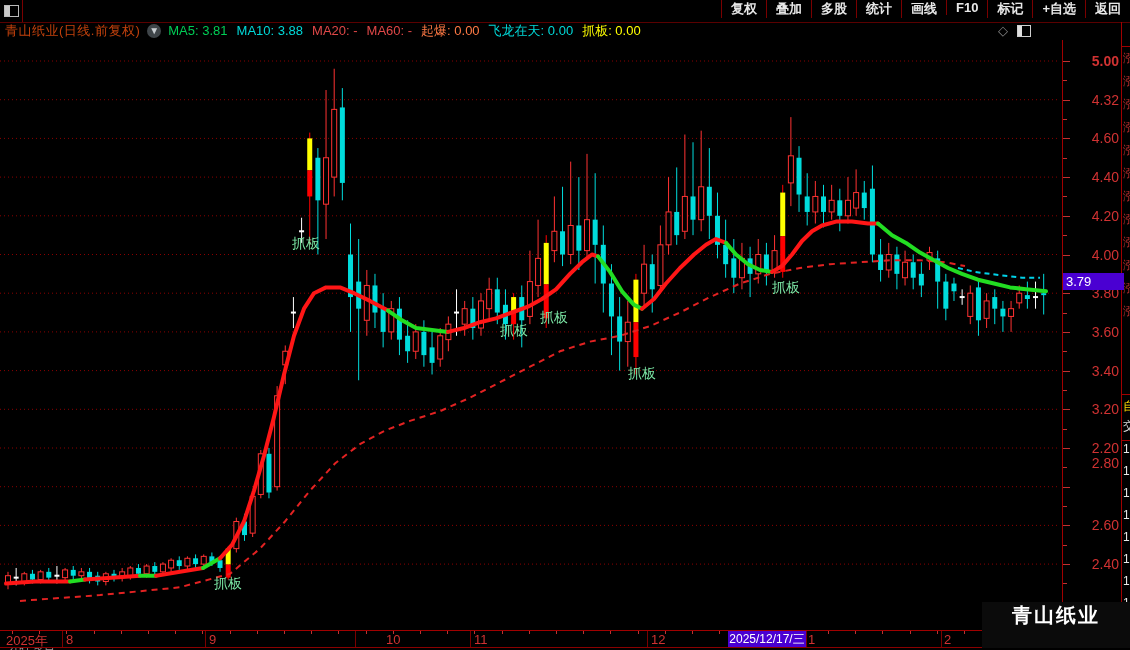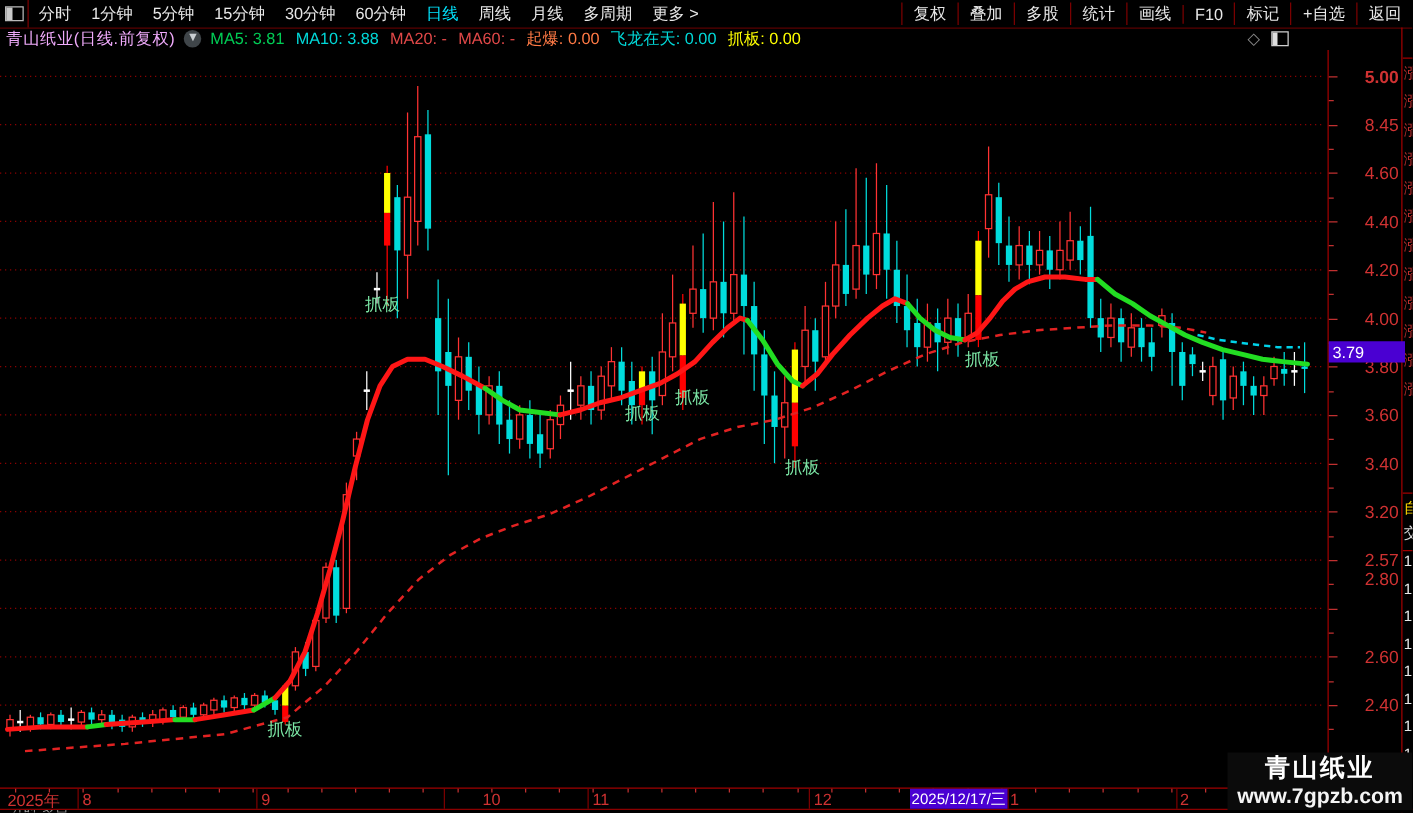--- a/index.html
+++ b/index.html
@@ -7,26 +7,26 @@
        font-family:"Liberation Sans",sans-serif;-webkit-font-smoothing:antialiased;}
   
   #toolbar{position:absolute;left:0;top:0;width:1130px;height:22px;display:flex;
            align-items:center;border-bottom:1px solid #5a0000;color:#e8e8e8;font-size:13px;}
   #tb-icon-box{width:22px;height:22px;display:flex;align-items:center;justify-content:center;
                border-right:1px solid #7a0000;flex:0 0 auto;}
   .win-icon{width:13px;height:10px;border:1px solid #b9b9b9;position:relative;background:#000;}
   .win-icon::before{content:"";position:absolute;left:0;top:0;bottom:0;width:5px;background:#c9c9c9;}
   .tb-item{padding:0 8px;white-space:nowrap;cursor:default;}
   .tb-item.active{color:#00e5ff;}
-  #tb-right{margin-left:auto;display:flex;height:22px;align-items:center;}
+  #tb-right{margin-left:auto;display:flex;height:22px;align-items:flex-start;font-weight:bold;}
   .tb-btn{display:flex;align-items:center;padding:0 9px;border-left:1px solid #7a0000;white-space:nowrap;}
   
   #header{position:absolute;left:0;top:22px;width:1130px;height:18px;display:flex;
           align-items:center;font-size:13px;color:#f0f0f0;padding-left:5px;box-sizing:border-box;}
-  #hdr-title{color:#f0abfc;letter-spacing:0.5px;}
+  #hdr-title{color:#c2410c;letter-spacing:0.5px;}
   #chev{width:14px;height:14px;border-radius:50%;background:#3f4549;color:#c9ced2;font-size:10px;
         display:inline-flex;align-items:center;justify-content:center;margin:0 7px;line-height:1;}
   .ind{margin-right:9px;white-space:nowrap;text-align:right;}
   #hdr-right-icons{position:absolute;left:998px;top:1px;display:flex;gap:9px;align-items:center;color:#8a8a8a;}
   .mini-win{width:12px;height:10px;border:1px solid #cfcfcf;position:relative;}
   .mini-win::before{content:"";position:absolute;left:0;top:0;bottom:0;width:4px;background:#dedede;}
   
   #chart-wrap{position:absolute;left:0;top:40px;width:1060px;height:590px;}
   
   #yaxis{position:absolute;left:1062px;top:40px;width:59px;height:590px;border-left:1px solid #a00000;}
@@ -56,33 +56,20 @@
   #wm1{font-size:20px;font-weight:bold;letter-spacing:2px;line-height:24px;margin-top:1px;}
   #wm2{font-size:17px;font-weight:bold;line-height:20px;color:#f4f4f4;}
 </style>
 </head>
 <body>
 
 <div id="toolbar">
   <div id="tb-icon-box">
     <div class="win-icon"></div>
   </div>
-  <div id="tb-left" style="display: flex;">
-      <span class="tb-item">分时</span>
-      <span class="tb-item">1分钟</span>
-      <span class="tb-item">5分钟</span>
-      <span class="tb-item">15分钟</span>
-      <span class="tb-item">30分钟</span>
-      <span class="tb-item">60分钟</span>
-      <span class="tb-item active">日线</span>
-      <span class="tb-item">周线</span>
-      <span class="tb-item">月线</span>
-      <span class="tb-item">多周期</span>
-      <span class="tb-item">更多 &gt;</span>
-    </div>
   <div id="tb-right">
       <span class="tb-btn">复权</span>
       <span class="tb-btn">叠加</span>
       <span class="tb-btn">多股</span>
       <span class="tb-btn">统计</span>
       <span class="tb-btn">画线</span>
       <span class="tb-btn">F10</span>
       <span class="tb-btn">标记</span>
       <span class="tb-btn">+自选</span>
       <span class="tb-btn">返回</span>
@@ -402,21 +389,21 @@
     </svg>
 </div>
 
 <div id="yaxis">
   <div id="price-tag">3.79</div>
 <div class="ytick" style="top: 21px; width: 7px;"></div>
     <div class="ytick" style="top: 40.35px; width: 4px;"></div>
     <div class="ylab" style="top: 13px; font-weight: bold;">5.00</div>
     <div class="ytick" style="top: 59.7px; width: 7px;"></div>
     <div class="ytick" style="top: 79.05px; width: 4px;"></div>
-    <div class="ylab" style="top: 51.7px;">8.45</div>
+    <div class="ylab" style="top: 51.7px;">4.32</div>
     <div class="ytick" style="top: 98.4px; width: 7px;"></div>
     <div class="ytick" style="top: 117.75px; width: 4px;"></div>
     <div class="ylab" style="top: 90.4px;">4.60</div>
     <div class="ytick" style="top: 137.1px; width: 7px;"></div>
     <div class="ytick" style="top: 156.45px; width: 4px;"></div>
     <div class="ylab" style="top: 129.1px;">4.40</div>
     <div class="ytick" style="top: 175.8px; width: 7px;"></div>
     <div class="ytick" style="top: 195.15px; width: 4px;"></div>
     <div class="ylab" style="top: 167.8px;">4.20</div>
     <div class="ytick" style="top: 214.5px; width: 7px;"></div>
@@ -429,21 +416,21 @@
     <div class="ytick" style="top: 311.25px; width: 4px;"></div>
     <div class="ylab" style="top: 283.9px;">3.60</div>
     <div class="ytick" style="top: 330.6px; width: 7px;"></div>
     <div class="ytick" style="top: 349.95px; width: 4px;"></div>
     <div class="ylab" style="top: 322.6px;">3.40</div>
     <div class="ytick" style="top: 369.3px; width: 7px;"></div>
     <div class="ytick" style="top: 388.65px; width: 4px;"></div>
     <div class="ylab" style="top: 361.3px;">3.20</div>
     <div class="ytick" style="top: 408px; width: 7px;"></div>
     <div class="ytick" style="top: 427.35px; width: 4px;"></div>
-    <div class="ylab" style="top: 400px;">2.57</div>
+    <div class="ylab" style="top: 400px;">2.20</div>
     <div class="ytick" style="top: 446.7px; width: 7px;"></div>
     <div class="ytick" style="top: 466.05px; width: 4px;"></div>
     <div class="ylab" style="top: 415px;">2.80</div>
     <div class="ytick" style="top: 485.4px; width: 7px;"></div>
     <div class="ytick" style="top: 504.75px; width: 4px;"></div>
     <div class="ylab" style="top: 477.4px;">2.60</div>
     <div class="ytick" style="top: 524.1px; width: 7px;"></div>
     <div class="ytick" style="top: 543.45px; width: 4px;"></div>
     <div class="ylab" style="top: 516.1px;">2.40</div>
   </div>
@@ -534,14 +521,13 @@
     <div class="xlab" style="left: 944px;">2</div>
   </div>
 
 <div id="bstrip">
   <span style="left:8px">分时 多日</span>
   <span style="left:130px;color:#c03030;">+</span>
 </div>
 
 <div id="watermark">
   <div id="wm1">青山纸业</div>
-  <div id="wm2">www.7gpzb.com</div>
 </div>
 
 </body></html>

